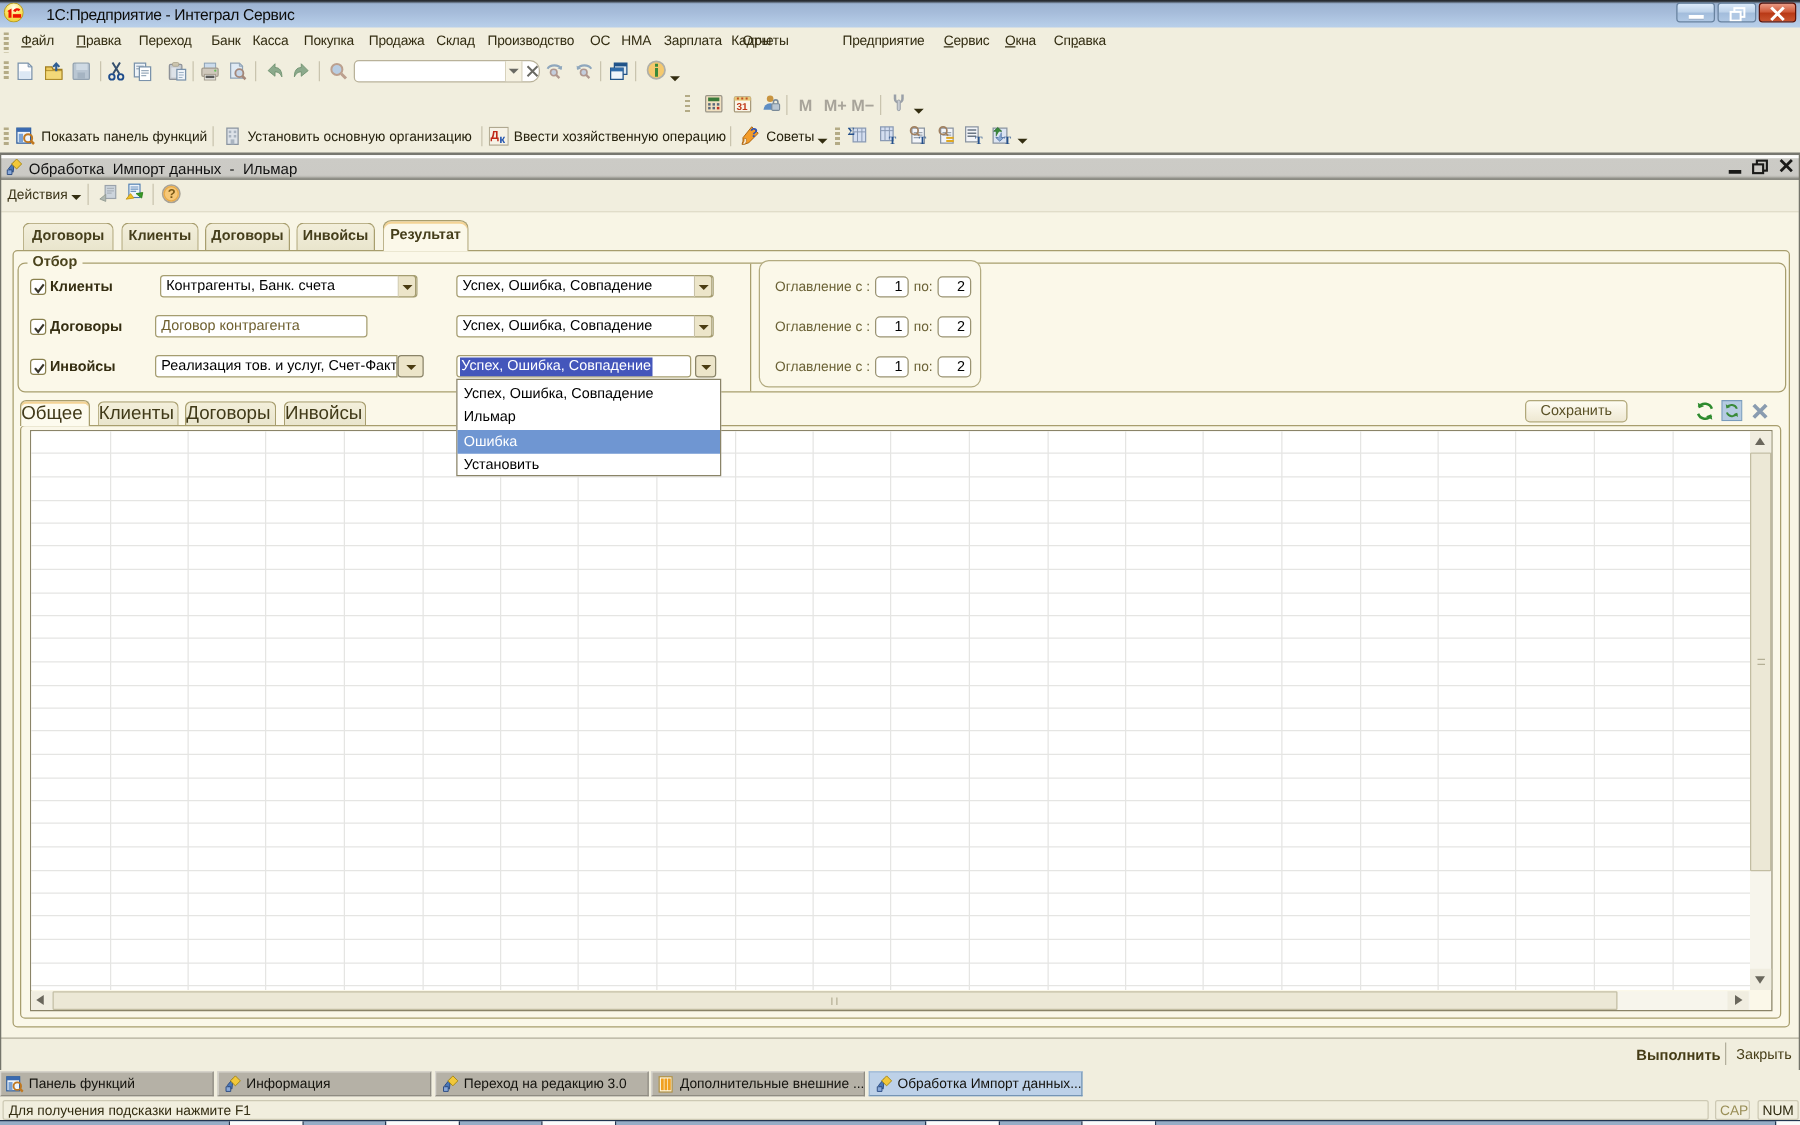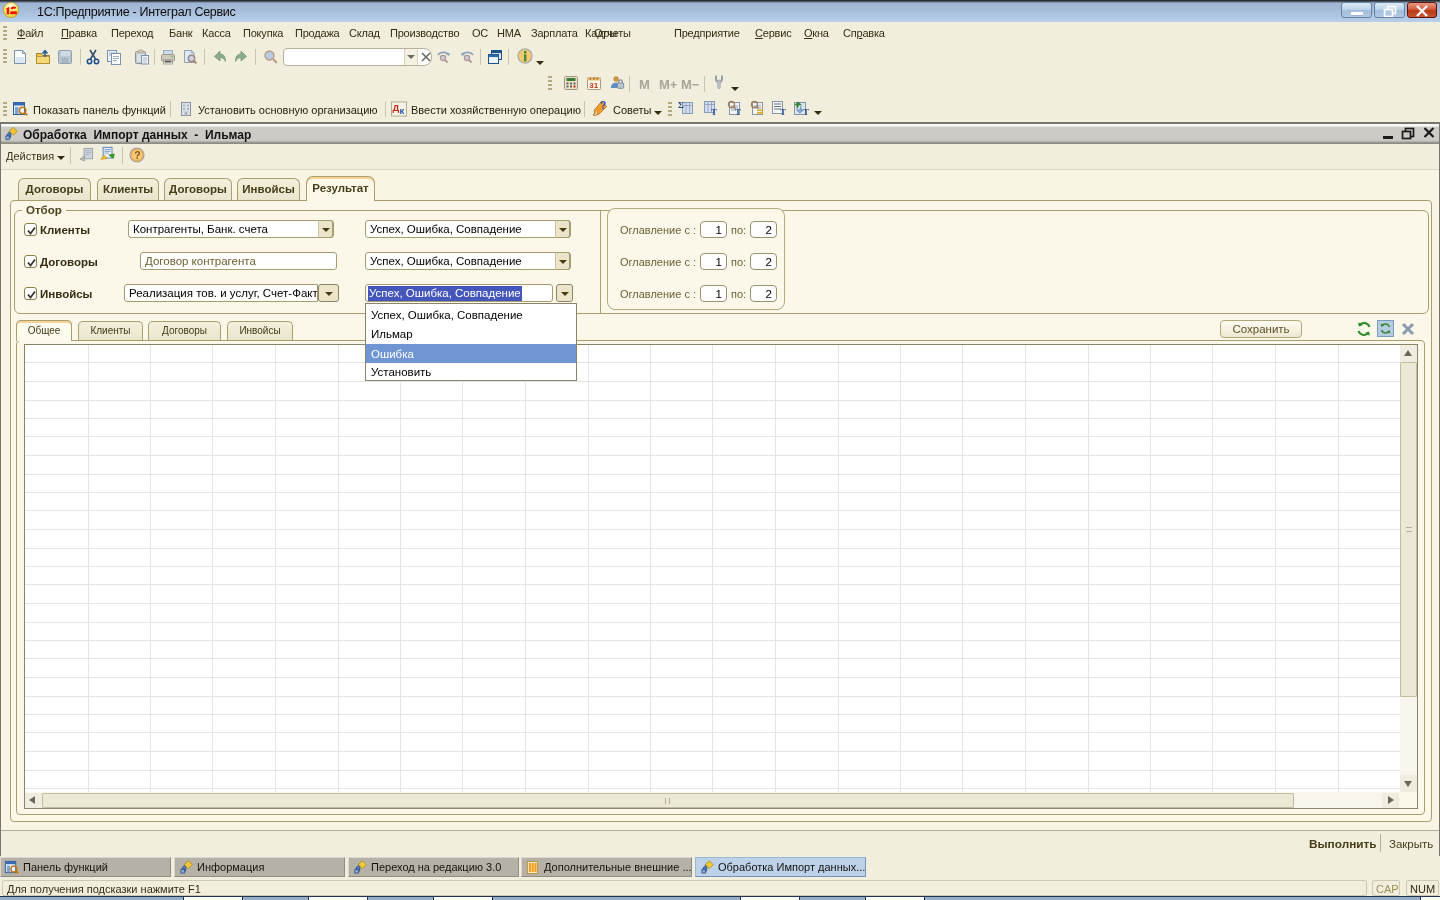--- a/index.html
+++ b/index.html
@@ -16,24 +16,24 @@
 .wbtn.b{background:linear-gradient(180deg,#dceafa 0,#bed3ea 45%,#a3bddc 55%,#b0c8e4 100%)}
 .wbtn.r{background:linear-gradient(180deg,#e99a85 0,#d05b3b 45%,#b93a17 55%,#c9542f 100%);border-color:#5f1206}
 
 #menubar{position:absolute;left:0;top:22px;width:1440px;height:23px}
 #menubar span{position:absolute;top:5px;font-size:11px;letter-spacing:-0.2px;color:#332d12}
 
 .ticon{position:absolute;width:16px;height:16px}
 #combo1{position:absolute;left:283px;top:48px;width:149px;height:18px;border:1px solid #b9b29a;border-radius:4px 8px 8px 4px;background:#fff}
 
 #wintitle{position:absolute;left:0;top:124px;width:1440px;height:20px;background:linear-gradient(180deg,#f6f6f4 0,#fdfdfc 2px,#cccbc6 3px,#cbcac5 16px,#c2c1bb 17px,#8b8b83 19px,#8b8b83 20px)}
-#wintitle .txt{position:absolute;left:23px;top:4px;font-weight:bold;font-size:12px;color:#111}
+#wintitle .txt{position:absolute;left:23px;top:4px;font-weight:normal;font-size:12px;color:#111}
 
 .tab{position:absolute;border:1px solid #a89e6e;border-bottom:none;border-radius:6px 6px 0 0;background:linear-gradient(180deg,#f3efdb 0,#e9e5cd 100%);text-align:center;font-weight:bold;font-size:11.5px;color:#453e1b}
-.tab2{position:absolute;border:1px solid #a89e6e;border-bottom:none;border-radius:5px 5px 0 0;background:linear-gradient(180deg,#f3efdb 0,#e9e5cd 100%);text-align:center;font-size:10px;color:#413a19}
+.tab2{position:absolute;border:1px solid #a89e6e;border-bottom:none;border-radius:5px 5px 0 0;background:linear-gradient(180deg,#f3efdb 0,#e9e5cd 100%);text-align:left;font-size:15px;color:#413a19}
 
 .field{position:absolute;background:#fff;border:1px solid #a59d70;border-radius:3px;font-size:11.5px;color:#000;padding:2px 0 0 4px}
 .cbtn{position:absolute;width:15px;height:18px;background:#ece5c9;border:1px solid #a59d70;border-radius:0 3px 3px 0}
 .cbtn .tri-d{position:absolute;left:3px;top:7px;border-top-color:#4a3c12}
 .chk{position:absolute;width:13px;height:13px;background:#fff;border:1px solid #8a814f;border-radius:3px}
 .chk svg{position:absolute;left:1px;top:1px}
 .lbl{position:absolute;font-weight:bold;font-size:11.5px;color:#352e12}
 .olbl{position:absolute;font-size:11px;color:#6b6236}
 .nfield{position:absolute;width:27px;height:17px;background:#fff;border:1px solid #9a9372;border-radius:4px;font-size:11.5px;color:#000;text-align:right;padding:2px 4px 0 0}
 
@@ -400,21 +400,21 @@
  <div class="nfield" style="left:700px;top:221px">1</div>
  <div class="olbl" style="left:731px;top:224px">по:</div>
  <div class="nfield" style="left:750px;top:221px">2</div>
 
  <div class="chk" style="left:24px;top:255px">
         <svg width="11" height="11" viewBox="0 0 11 11">
           <path d="M2 5.5 l2.5 3 L9 2.5" fill="none" stroke="#3a372c" stroke-width="1.8"></path>
         </svg>
       </div>
  <div class="lbl" style="left:40px;top:256px">Договоры</div>
- <div class="field" style="left:140px;top:252px;width:197px;height:18px;color:#6f6030">Договор контрагента</div>
+ <div class="field" style="left:124px;top:252px;width:170px;height:18px;color:#6f6030">Договор контрагента</div>
  <div class="field" style="left:365px;top:252px;width:206px;height:18px">Успех, Ошибка, Совпадение</div>
  <div class="cbtn" style="left:555px;top:252px;border-radius:0 3px 3px 0;border-left-color:#c8c2a8">
         <div class="tri-d abs" style="left:3px;top:7px;border-top-color:#4a3c12"></div>
       </div>
  <div class="olbl" style="left:620px;top:256px">Оглавление с :</div>
  <div class="nfield" style="left:700px;top:253px">1</div>
  <div class="olbl" style="left:731px;top:256px">по:</div>
  <div class="nfield" style="left:750px;top:253px">2</div>
 
  <div class="chk" style="left:24px;top:287px">

